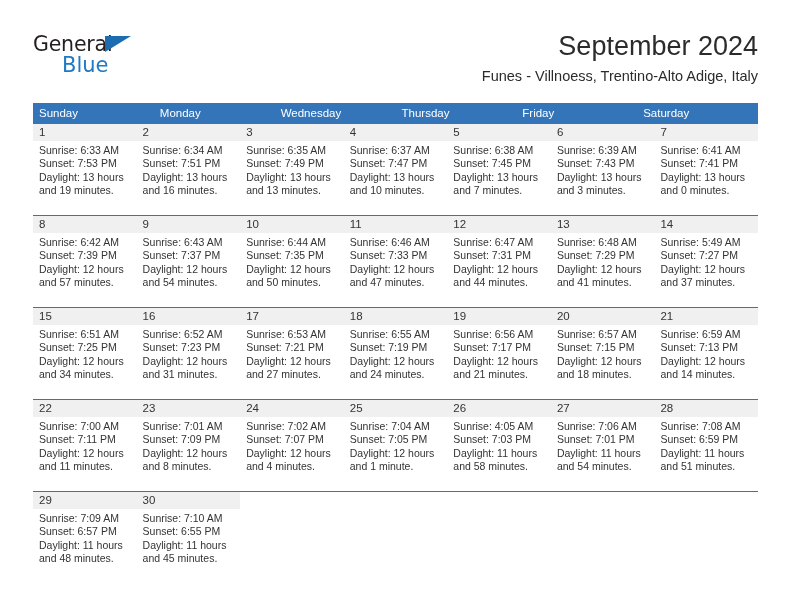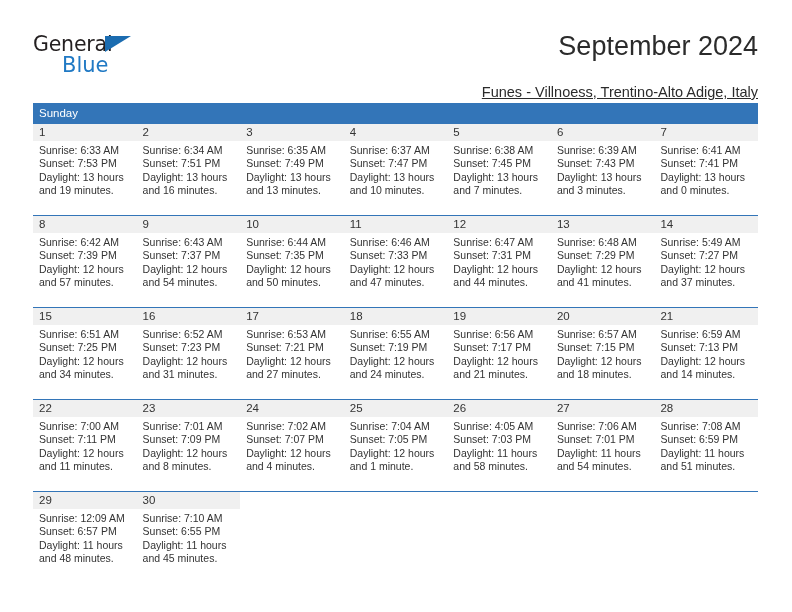--- a/index.html
+++ b/index.html
@@ -71,40 +71,38 @@
     text-align: right;
   }
   .month-title {
     font-size: 27px;
     line-height: 33px;
     color: #2b2b2b;
     font-weight: normal;
     white-space: nowrap;
   }
   .location-title {
-    margin-top: 20px;
+    margin-top: 4px;
     font-size: 14.5px;
     line-height: 18px;
     color: #2b2b2b;
     white-space: nowrap;
-    text-decoration: underline;
   }
 
   
   .calendar {
     position: absolute;
     left: 33px;
     top: 103px;
     width: 725px;
   }
   .week-header {
     display: flex;
     background: #3375b8;
     height: 20px;
-    flex-direction: column;
   }
   .dow {
     flex: 1 1 0;
     color: #ffffff;
     font-size: 11.5px;
     line-height: 20px;
     padding-left: 6px;
     box-sizing: border-box;
     white-space: nowrap;
   }
@@ -169,20 +167,21 @@
       <div class="month-title">September 2024</div>
       <div class="location-title">Funes - Villnoess, Trentino-Alto Adige, Italy</div>
     </div>
 
   </div>
 
   <div class="calendar">
     <div class="week-header">
       <div class="dow">Sunday</div>
       <div class="dow">Monday</div>
+      <div class="dow">Wednesday</div>
       <div class="dow">Thursday</div>
       <div class="dow">Friday</div>
       <div class="dow">Saturday</div>
     </div>
     <div id="weeks-container">
         <div class="week">
           <div class="week-rule"></div>
           <div class="week-row">
             <div class="day-cell filled">
               <div class="daynum-band">
@@ -514,21 +513,21 @@
         </div>
         <div class="week">
           <div class="week-gap"></div>
           <div class="week-rule"></div>
           <div class="week-row">
             <div class="day-cell filled">
               <div class="daynum-band">
                 <div class="daynum">29</div>
               </div>
               <div class="day-body">
-                <div class="day-line">Sunrise: 12:09 AM</div>
+                <div class="day-line">Sunrise: 7:09 AM</div>
                 <div class="day-line">Sunset: 6:57 PM</div>
                 <div class="day-line">Daylight: 11 hours</div>
                 <div class="day-line">and 48 minutes.</div>
               </div>
             </div>
             <div class="day-cell filled">
               <div class="daynum-band">
                 <div class="daynum">30</div>
               </div>
               <div class="day-body">

